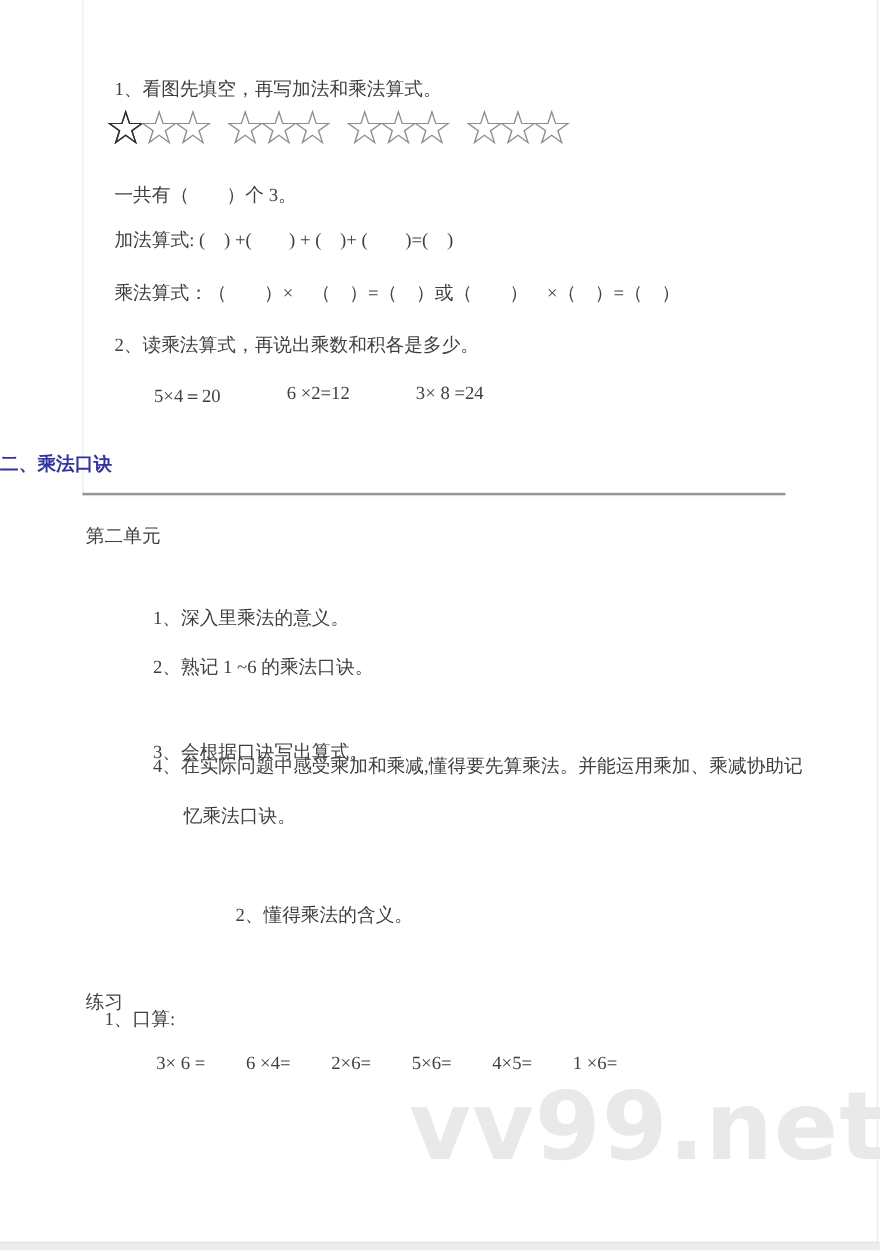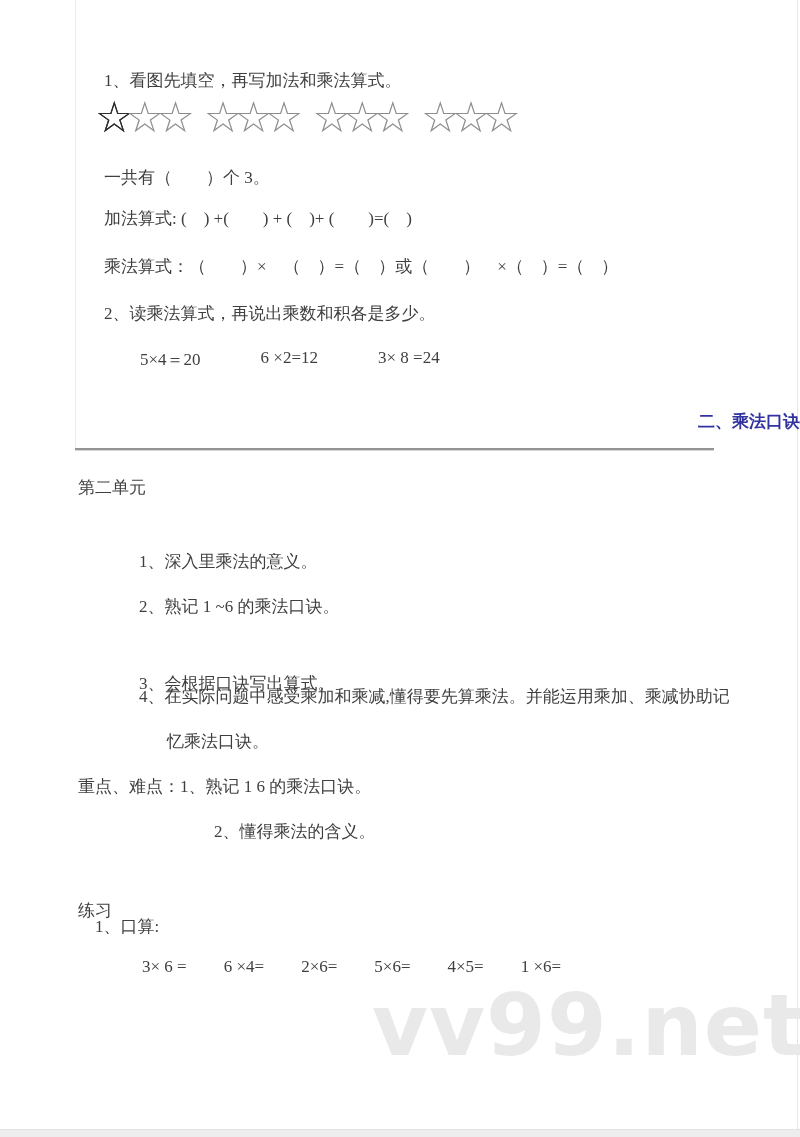--- a/index.html
+++ b/index.html
@@ -21,21 +21,21 @@
   .star-bold{color:#2e2e2e;text-shadow:0 0 0.6px #2e2e2e;}
   .total-line{top:167px;left:104px;}
   .addition-line{top:208px;left:104px;}
   .multiplication-line{top:256px;left:104px;}
   .q2-title{top:303px;left:104px;}
   .eq-row{position:absolute;top:348px;left:140px;display:flex;gap:60px;z-index:2;}
   .eq-row span{font-size:17px;white-space:pre;}
 
   
   .section-heading{
-    position:absolute;top:410px;left:0;width:800px;text-align:right;
+    position:absolute;top:410px;left:0;width:800px;text-align:left;
     font-size:17px;font-weight:bold;color:#3333a0;z-index:2;
   }
   .rule{
     position:absolute;top:448px;left:75px;width:639px;height:2px;
     background:#949494;box-shadow:0 1px 0 #d9d9d9;z-index:2;
   }
 
   
   .unit-label{top:477px;left:78px;}
   .obj-0{top:551px;left:139px;text-align:right;}
@@ -117,21 +117,20 @@
   <div class="rule"></div>
 
   <div class="line unit-label">第二单元</div>
 
   <div class="line obj-0">1、深入里乘法的意义。</div>
   <div class="line obj-1">2、熟记 1 ~6 的乘法口诀。</div>
   <div class="line obj-2">3、会根据口诀写出算式。</div>
   <div class="line obj-3">4、在实际问题中感受乘加和乘减,懂得要先算乘法。并能运用乘加、乘减协助记</div>
   <div class="line obj-4">忆乘法口诀。</div>
 
-  <div class="line keypoints-1">重点、难点：1、熟记 1 6 的乘法口诀。</div>
   <div class="line keypoints-2">2、懂得乘法的含义。</div>
 
   <div class="line practice-label">练习</div>
 
   <div class="line oral-title">1、口算:</div>
 
   <div class="oral-row oral-row-1">
       <span>3× 6 =</span>
       <span>6 ×4=</span>
       <span>2×6=</span>

